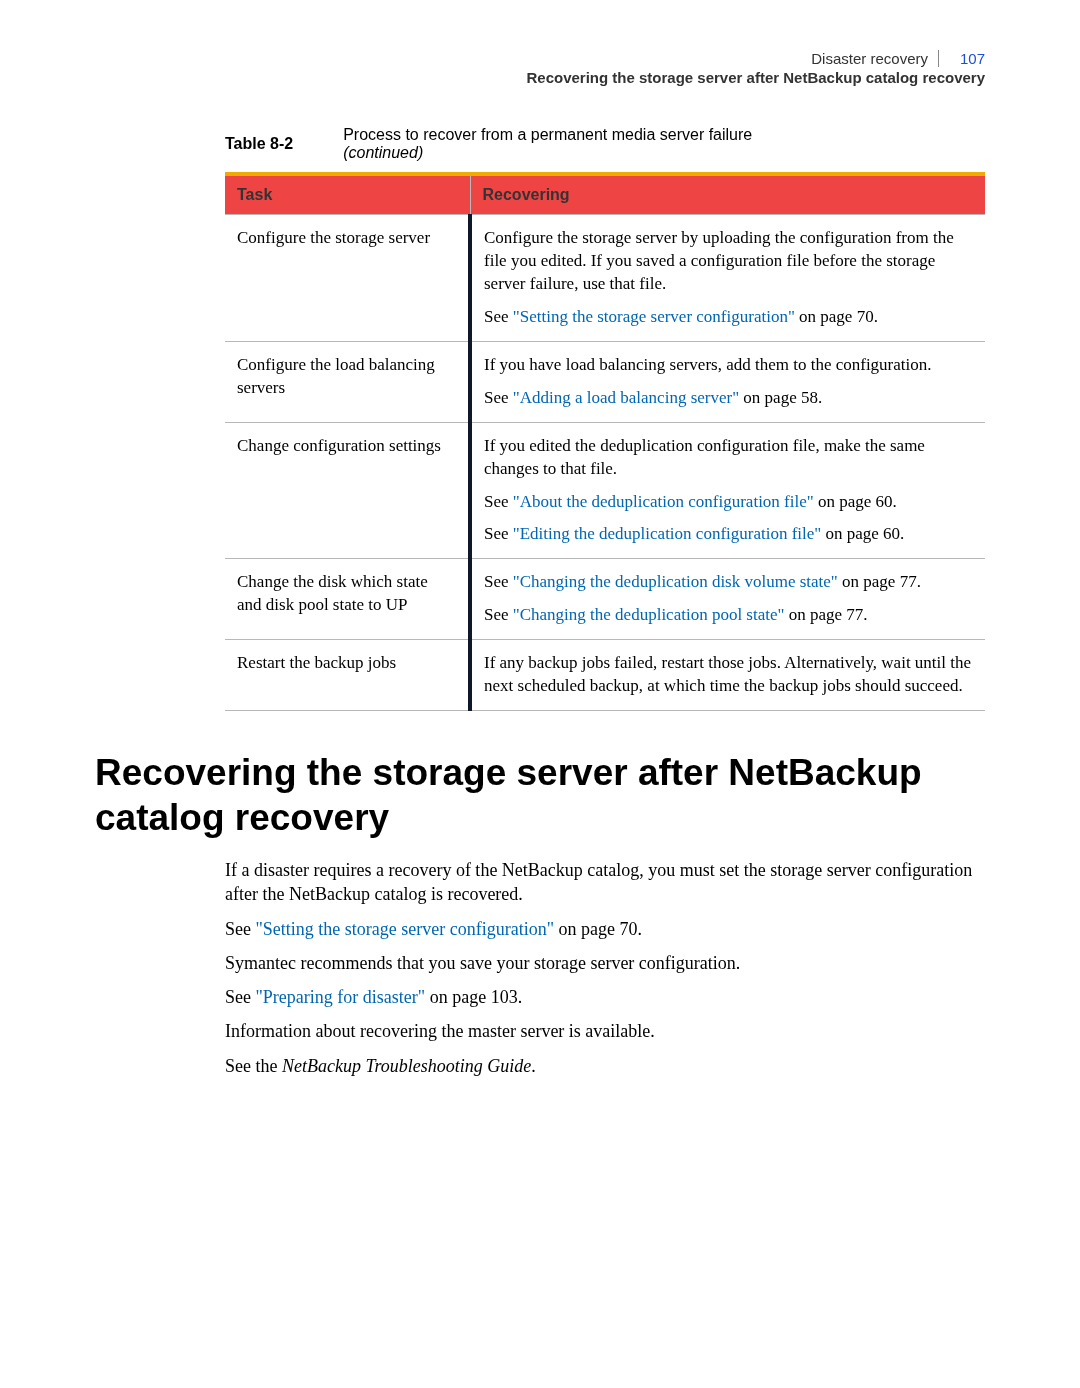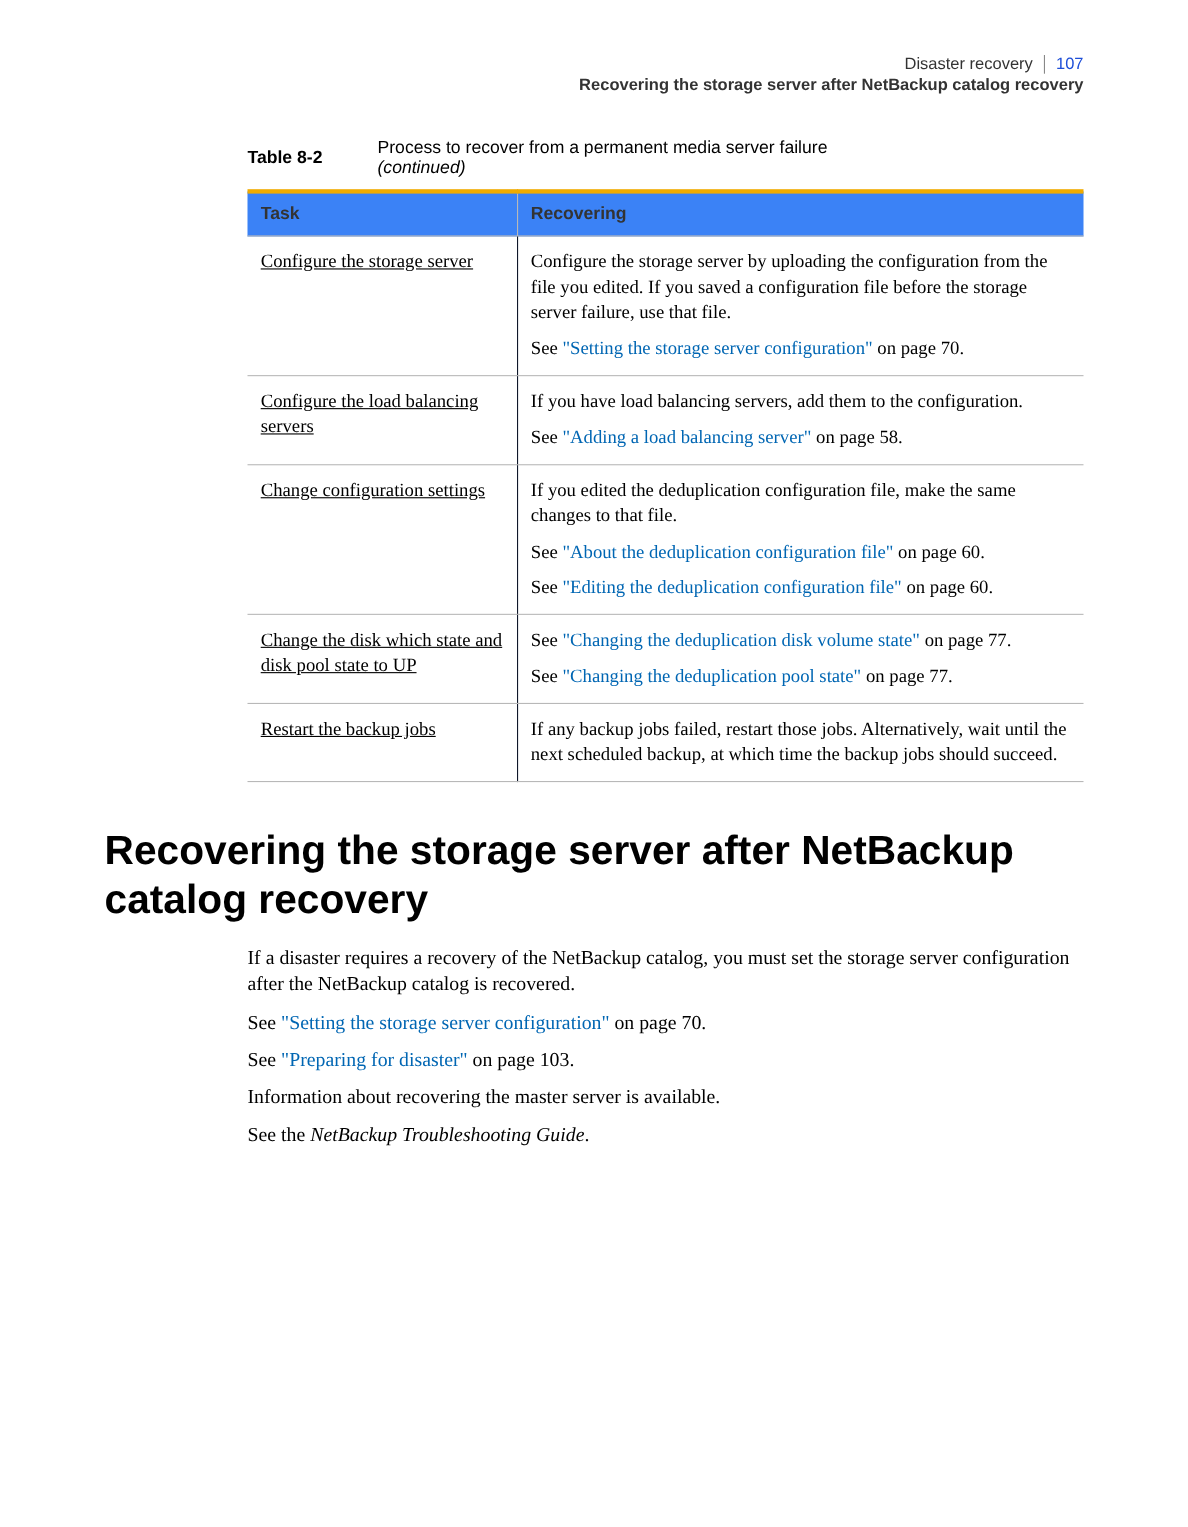--- a/index.html
+++ b/index.html
@@ -18,21 +18,21 @@
     text-align: right;
     margin-bottom: 40px;
     font-family: Arial, Helvetica, sans-serif;
   }
   .header-line1 {
     font-size: 15px;
     color: #333;
     display: flex;
     justify-content: flex-end;
     align-items: center;
-    gap: 10px;
+    gap: 21px;
   }
   .header-line1 .chapter { padding-right: 10px; border-right: 1px solid #888; }
   .header-line1 .pagenum { color: #1d4ed8; }
   .header-line2 {
     font-size: 15px;
     font-weight: bold;
     color: #333;
     margin-top: 2px;
   }
   .table-caption {
@@ -46,38 +46,38 @@
   .table-caption .num { font-weight: bold; white-space: nowrap; }
   .table-caption .desc { font-weight: normal; }
   .table-caption .desc em { font-style: italic; }
   table {
     width: 760px;
     margin-left: 130px;
     border-collapse: collapse;
     border-top: 4px solid #f0ab00;
   }
   th {
-    background: #3b82f6;
+    background: #ef4444;
     color: #333;
     font-family: Arial, Helvetica, sans-serif;
     font-size: 16px;
     font-weight: bold;
     text-align: left;
     padding: 10px 12px;
     border-bottom: 1px solid #b8b8b8;
   }
   th:first-child { width: 245px; border-right: 1px solid #b8b8b8; }
   td {
     padding: 12px 12px;
     font-size: 17px;
     line-height: 1.35;
     vertical-align: top;
     border-bottom: 1px solid #b8b8b8;
   }
-  td:first-child { border-right: 1px solid #0f172a; text-decoration: underline; }
+  td:first-child { border-right: 4px solid #0f172a; }
   td p { margin: 0 0 10px 0; }
   td p:last-child { margin-bottom: 0; }
   .xref { color: #0066b3; }
   h1.section {
     font-family: Arial, Helvetica, sans-serif;
     font-weight: bold;
     font-size: 37px;
     line-height: 1.2;
     margin: 40px 0 18px 0;
     color: #000;
@@ -155,18 +155,19 @@
         </td>
       </tr>
     </tbody>
   </table>
 
   <h1 class="section">Recovering the storage server after NetBackup catalog recovery</h1>
 
   <div class="body-content">
     <p>If a disaster requires a recovery of the NetBackup catalog, you must set the storage server configuration after the NetBackup catalog is recovered.</p>
     <p><span>See </span><span class="xref">"Setting the storage server configuration"</span><span> on page 70.</span></p>
+    <p>Symantec recommends that you save your storage server configuration.</p>
     <p><span>See </span><span class="xref">"Preparing for disaster"</span><span> on page 103.</span></p>
     <p>Information about recovering the master server is available.</p>
     <p><span>See the </span><em>NetBackup Troubleshooting Guide</em><span>.</span></p>
   </div>
 
 </div>
 
 </body></html>

